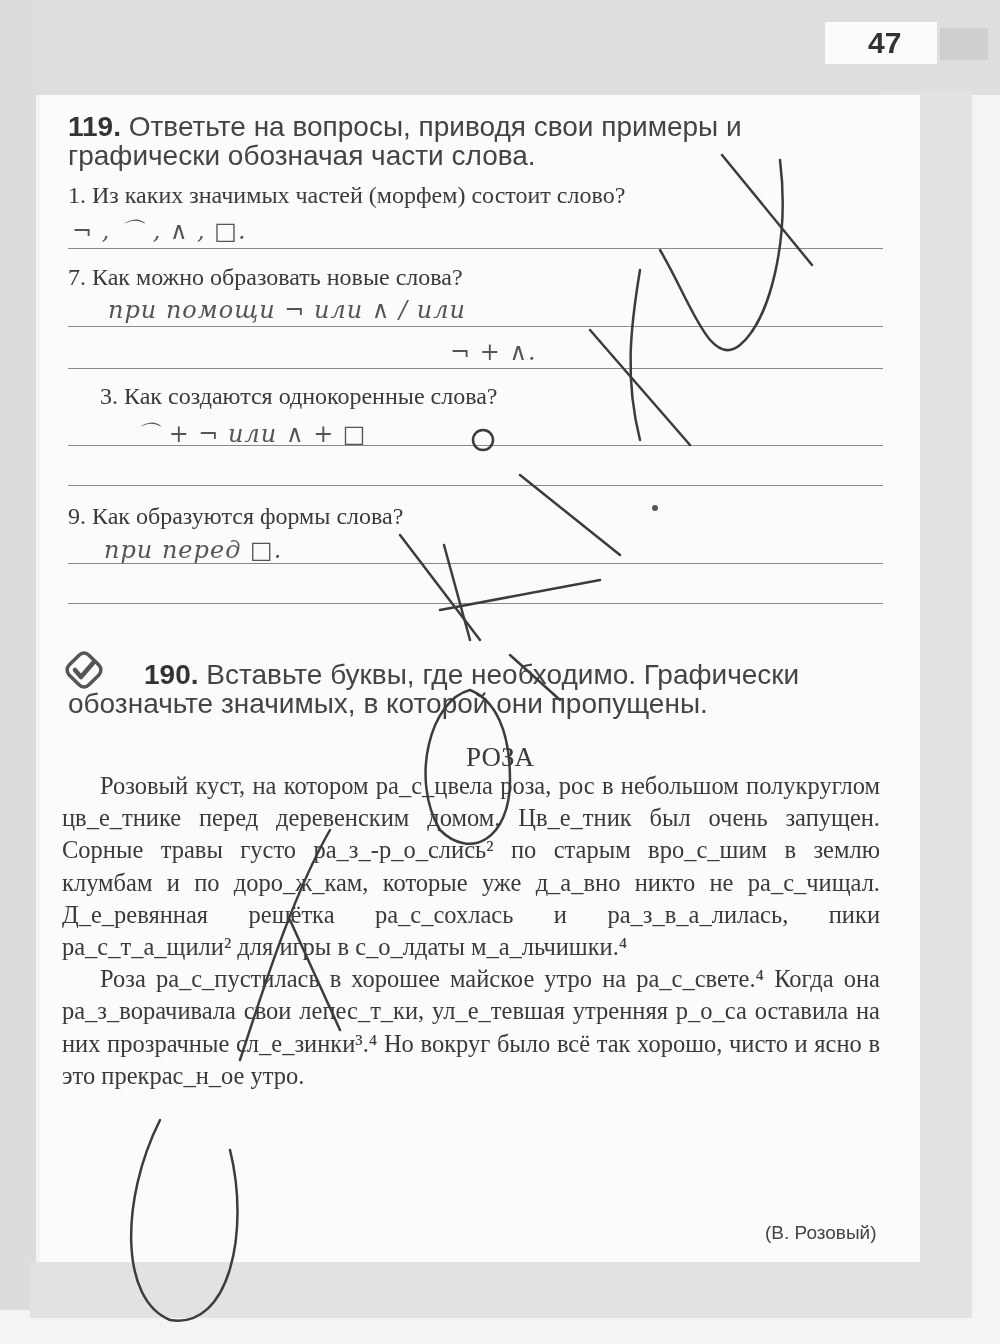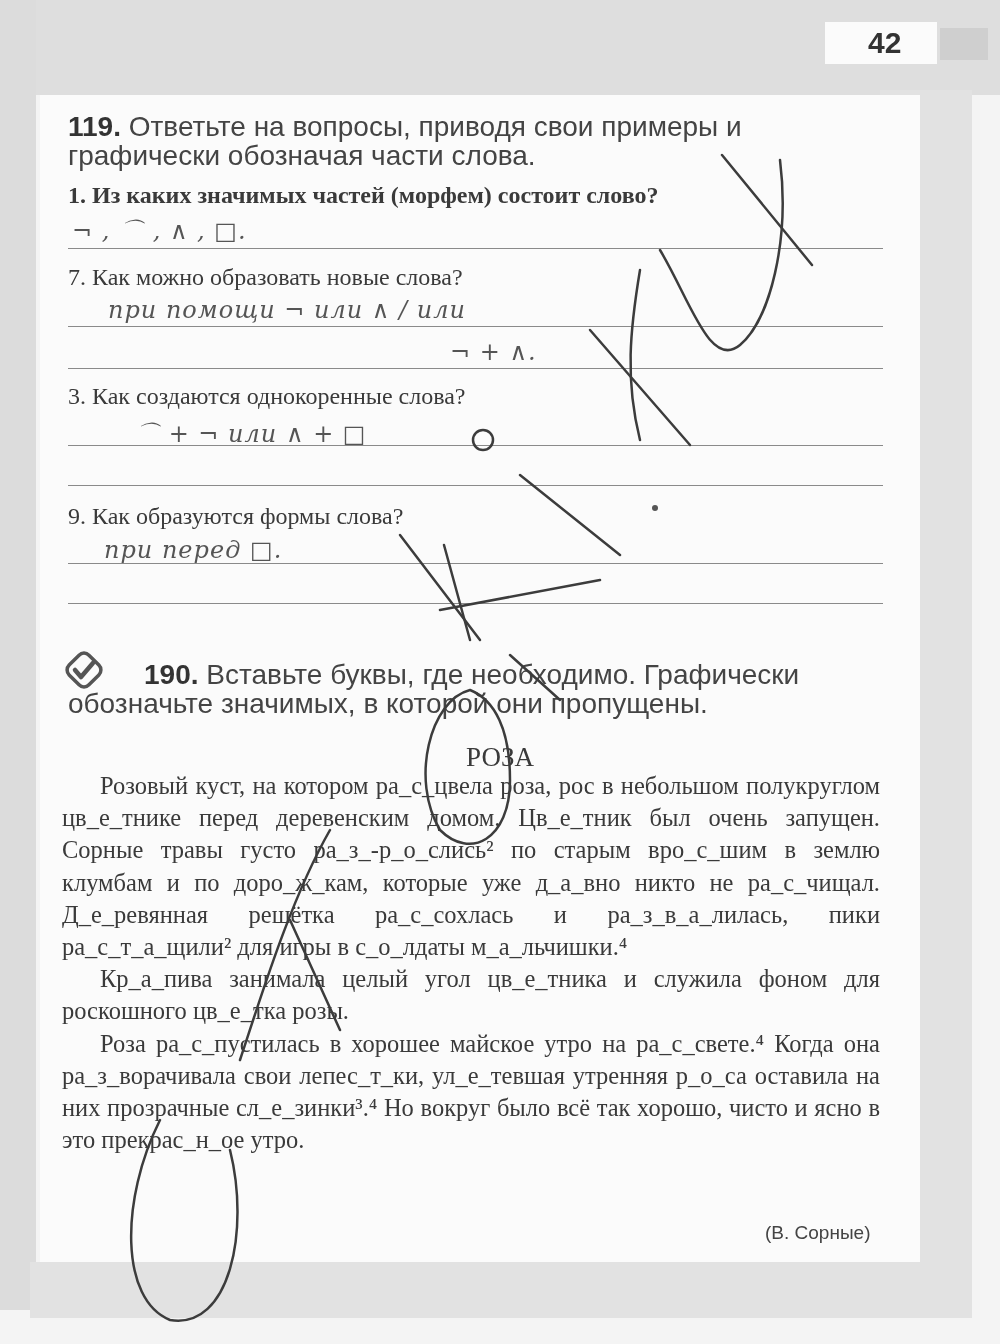--- a/index.html
+++ b/index.html
@@ -79,40 +79,40 @@
 </style>
 </head>
 <body>
 
 <div class="band-top"></div>
 <div class="band-left"></div>
 <div class="band-right"></div>
 <div class="band-bottom"></div>
 <div class="pagenum-box"></div>
 <div class="pagenum-tab"></div>
-<div class="pagenum">42</div>
+<div class="pagenum">47</div>
 
 <div class="sheet"></div>
 
 <div class="instr" style="top:112px;">
   <b>119.</b>
   <span>Ответьте на вопросы, приводя свои примеры и графически обозначая части слова.</span>
 </div>
 
-<div class="question" style="top:182px;font-weight:bold;">1. Из каких значимых частей (морфем) состоит слово?</div>
+<div class="question" style="top:182px;">1. Из каких значимых частей (морфем) состоит слово?</div>
 <div class="hand" style="left:72px; top:215px;">¬ , ⌒ , ∧ , □.</div>
 <div class="rule" style="top:248px;"></div>
 
 <div class="question" style="top:264px;">7. Как можно образовать новые слова?</div>
 <div class="hand" style="left:108px; top:296px;">при помощи  ¬   или ∧ / или</div>
 <div class="rule" style="top:326px;"></div>
 <div class="hand" style="left:450px; top:338px;">¬ + ∧.</div>
 <div class="rule" style="top:368px;"></div>
 
-<div class="question" style="top:383px;">3. Как создаются однокоренные слова?</div>
+<div class="question" style="top:383px;margin-left:32px;">3. Как создаются однокоренные слова?</div>
 <div class="hand" style="left:112px; top:418px;margin-left:23px;">⌒ + ¬  или  ∧ + □</div>
 <div class="rule" style="top:445px;"></div>
 <div class="rule" style="top:485px;"></div>
 
 <div class="question" style="top:503px;">9. Как образуются формы слова?</div>
 <div class="hand" style="left:104px; top:536px;">при перед □.</div>
 <div class="rule" style="top:563px;"></div>
 <div class="rule" style="top:603px;"></div>
 
 <svg class="badge" viewBox="0 0 44 44">
@@ -121,25 +121,24 @@
 </svg>
 <div class="instr" style="top:660px; text-indent:76px;">
   <b>190.</b>
   <span>Вставьте буквы, где необходимо. Графически обозначьте значимых, в которой они пропущены.</span>
 </div>
 
 <div class="title">РОЗА</div>
 
 <div class="poem">
   <p>Розовый куст, на котором ра_с_цвела роза, рос в небольшом полукруглом цв_е_тнике перед деревенским домом. Цв_е_тник был очень запущен. Сорные травы густо ра_з_-р_о_слись² по старым вро_с_шим в землю клумбам и по доро_ж_кам, которые уже д_а_вно никто не ра_с_чищал. Д_е_ревянная решётка ра_с_сохлась и ра_з_в_а_лилась, пики ра_с_т_а_щили² для игры в с_о_лдаты м_а_льчишки.⁴</p>
-  <p>Кр_а_пива занимала целый угол цв_е_тника и служила фоном для роскошного цв_е_тка розы.</p>
   <p>Роза ра_с_пустилась в хорошее майское утро на ра_с_свете.⁴ Когда она ра_з_ворачивала свои лепес_т_ки, ул_е_тевшая утренняя р_о_са оставила на них прозрачные сл_е_зинки³.⁴ Но вокруг было всё так хорошо, чисто и ясно в это прекрас_н_ое утро.</p>
 </div>
 
-<div class="author">(В. Сорные)</div>
+<div class="author">(В. Розовый)</div>
 
 <svg class="strokes" width="1000" height="1344">
   <g fill="none" stroke="#3c3c3c" stroke-width="2.5" stroke-linecap="round">
     <path d="M722 155 L812 265"></path>
     <path d="M780 160 C790 240 770 320 740 345 C710 370 690 300 660 250"></path>
     <path d="M640 270 C630 330 625 380 640 440"></path>
     <path d="M590 330 L690 445"></path>
     <path d="M520 475 L620 555"></path>
     <path d="M444 545 L470 640"></path>
     <path d="M400 535 L480 640"></path>

